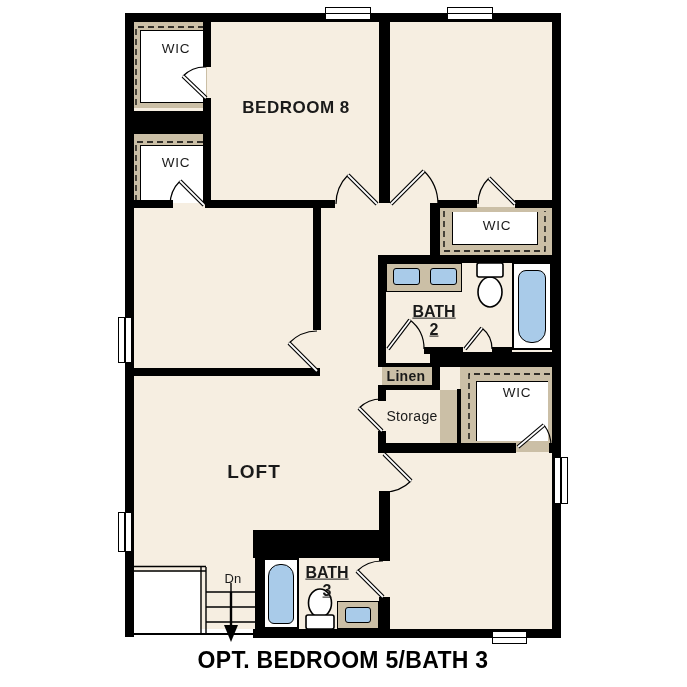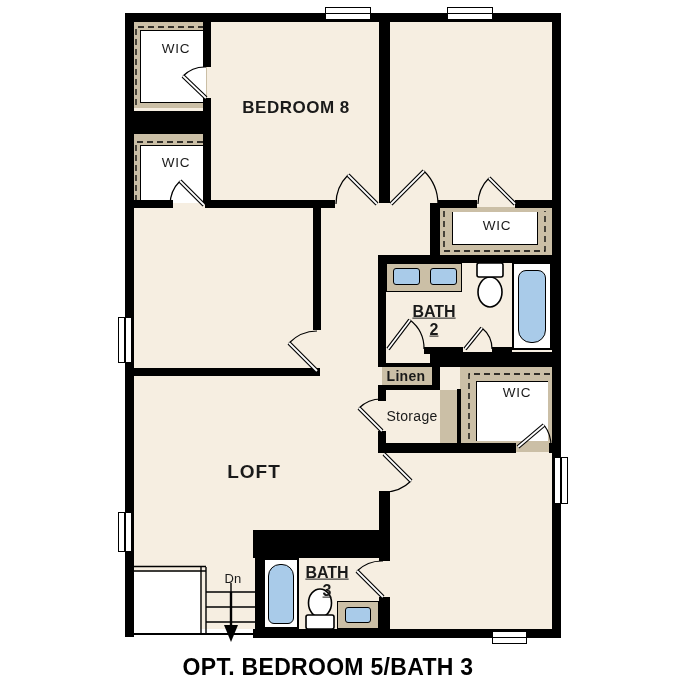--- a/index.html
+++ b/index.html
@@ -230,14 +230,14 @@
   </div>
 
   <div class="slabel" style="left:176px;top:48px;">WIC</div>
   <div class="slabel" style="left:176px;top:162px;">WIC</div>
   <div class="slabel" style="left:497px;top:225px;">WIC</div>
   <div class="slabel" style="left:517px;top:392px;">WIC</div>
   <div class="slabel" style="left:406px;top:376px;font-size:14px;letter-spacing:.3px;font-weight:bold;">Linen</div>
   <div class="slabel" style="left:412px;top:416px;font-size:14px;letter-spacing:.3px;">Storage</div>
   <div class="slabel" style="left:233px;top:578px;font-size:13px;letter-spacing:.2px;">Dn</div>
 
-  <div class="caption" style="left:328px;top:660px;margin-top:7px;">OPT. BEDROOM 5/BATH 3</div>
+  <div class="caption" style="left:343px;top:660px;">OPT. BEDROOM 5/BATH 3</div>
 </div>
 
 </body></html>

